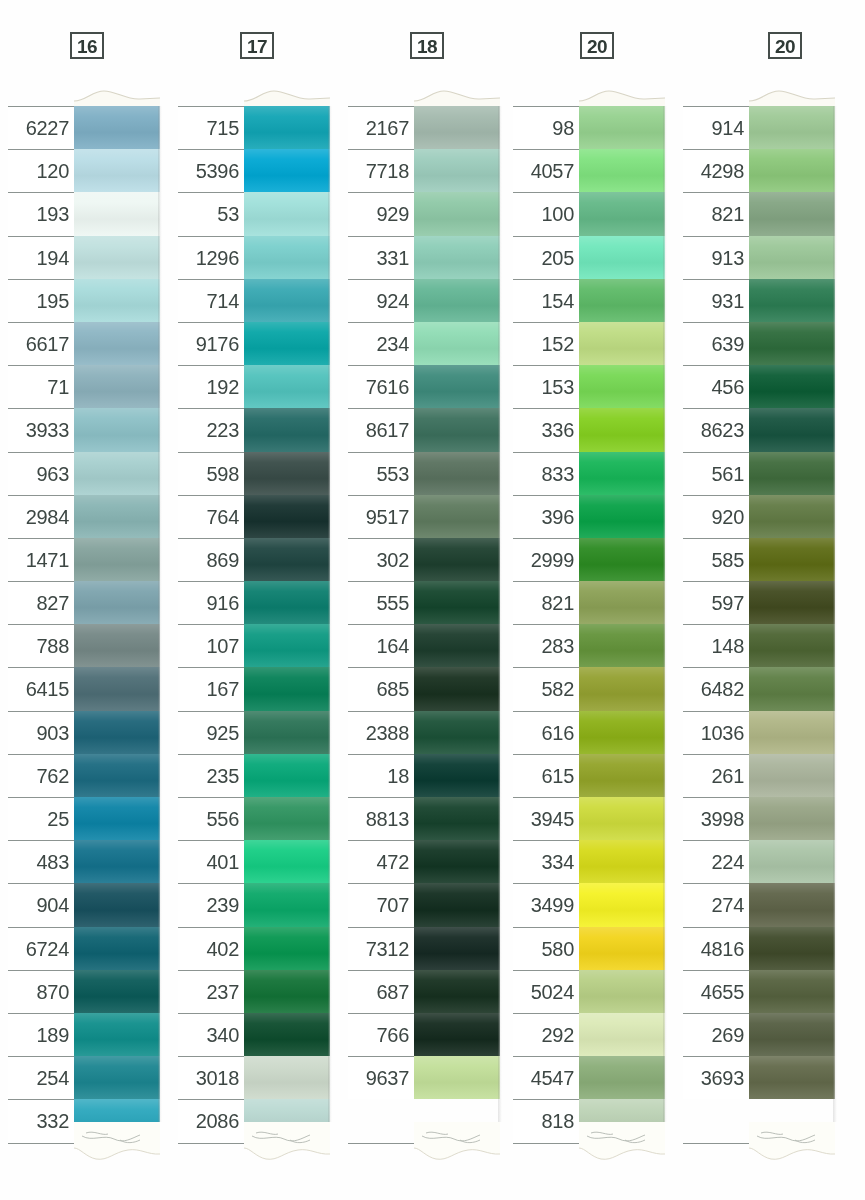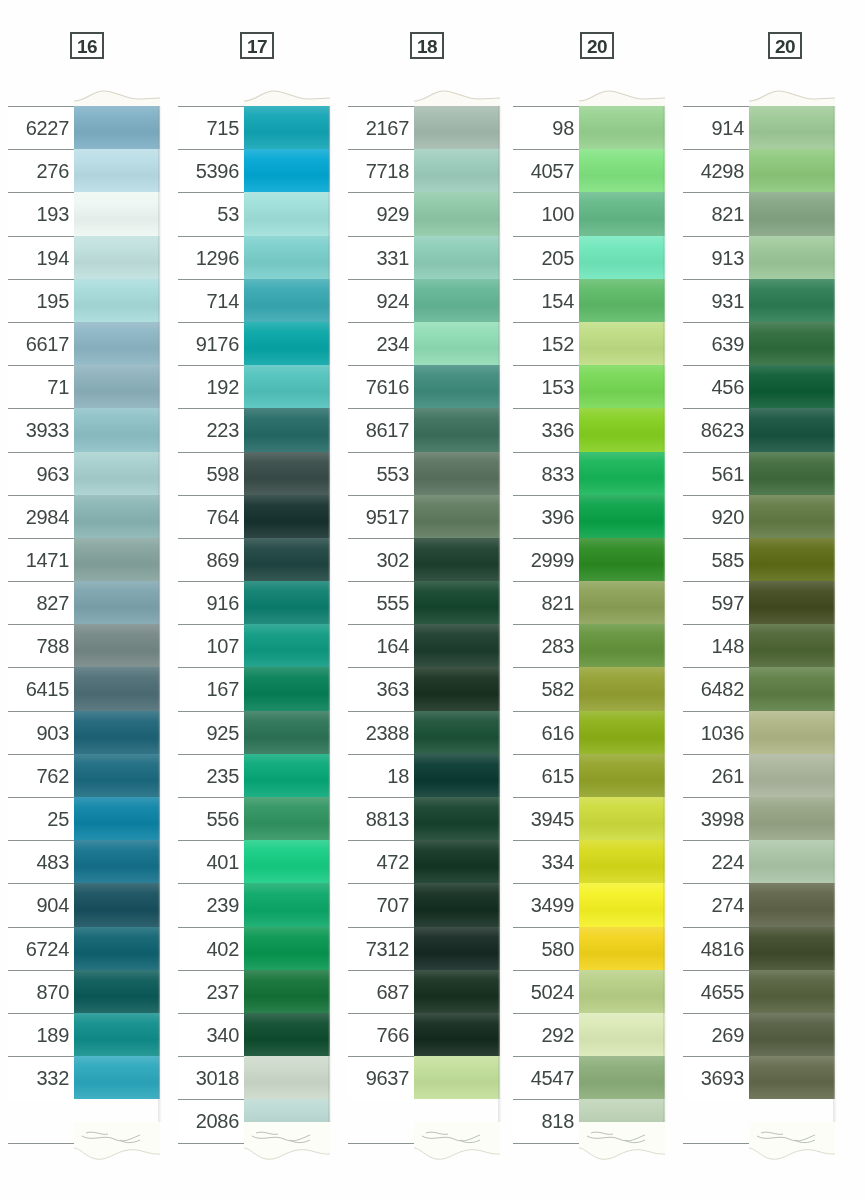--- a/index.html
+++ b/index.html
@@ -169,21 +169,21 @@
         <div class="swatch-gap" style="top: 1010.1px;"></div>
         <div class="rows">
           <div class="row">
             <div class="label-cell">
               <div class="label-text">6227</div>
             </div>
             <div class="swatch" title="6227" style="background: rgb(125, 174, 196);"></div>
           </div>
           <div class="row">
             <div class="label-cell">
-              <div class="label-text">276</div>
+              <div class="label-text">120</div>
             </div>
             <div class="swatch" title="276" style="background: rgb(185, 221, 230);"></div>
           </div>
           <div class="row">
             <div class="label-cell">
               <div class="label-text">193</div>
             </div>
             <div class="swatch" title="193" style="background: rgb(238, 247, 243);"></div>
           </div>
           <div class="row">
@@ -292,20 +292,26 @@
             <div class="label-cell">
               <div class="label-text">870</div>
             </div>
             <div class="swatch" title="870" style="background: rgb(10, 90, 88);"></div>
           </div>
           <div class="row">
             <div class="label-cell">
               <div class="label-text">189</div>
             </div>
             <div class="swatch" title="189" style="background: rgb(15, 142, 139);"></div>
+          </div>
+          <div class="row">
+            <div class="label-cell">
+              <div class="label-text">254</div>
+            </div>
+            <div class="swatch" title="254" style="background: rgb(27, 133, 144);"></div>
           </div>
           <div class="row">
             <div class="label-cell">
               <div class="label-text">332</div>
             </div>
             <div class="swatch" title="332" style="background: rgb(43, 167, 189);"></div>
           </div>
         </div>
         <div class="bottom-rule" style="top: 1054.8px;"></div>
         <div class="strip-edge"></div>
@@ -615,21 +621,21 @@
             <div class="swatch" title="555" style="background: rgb(20, 69, 44);"></div>
           </div>
           <div class="row">
             <div class="label-cell">
               <div class="label-text">164</div>
             </div>
             <div class="swatch" title="164" style="background: rgb(28, 60, 44);"></div>
           </div>
           <div class="row">
             <div class="label-cell">
-              <div class="label-text">363</div>
+              <div class="label-text">685</div>
             </div>
             <div class="swatch" title="685" style="background: rgb(24, 48, 31);"></div>
           </div>
           <div class="row">
             <div class="label-cell">
               <div class="label-text">2388</div>
             </div>
             <div class="swatch" title="2388" style="background: rgb(27, 81, 55);"></div>
           </div>
           <div class="row">

